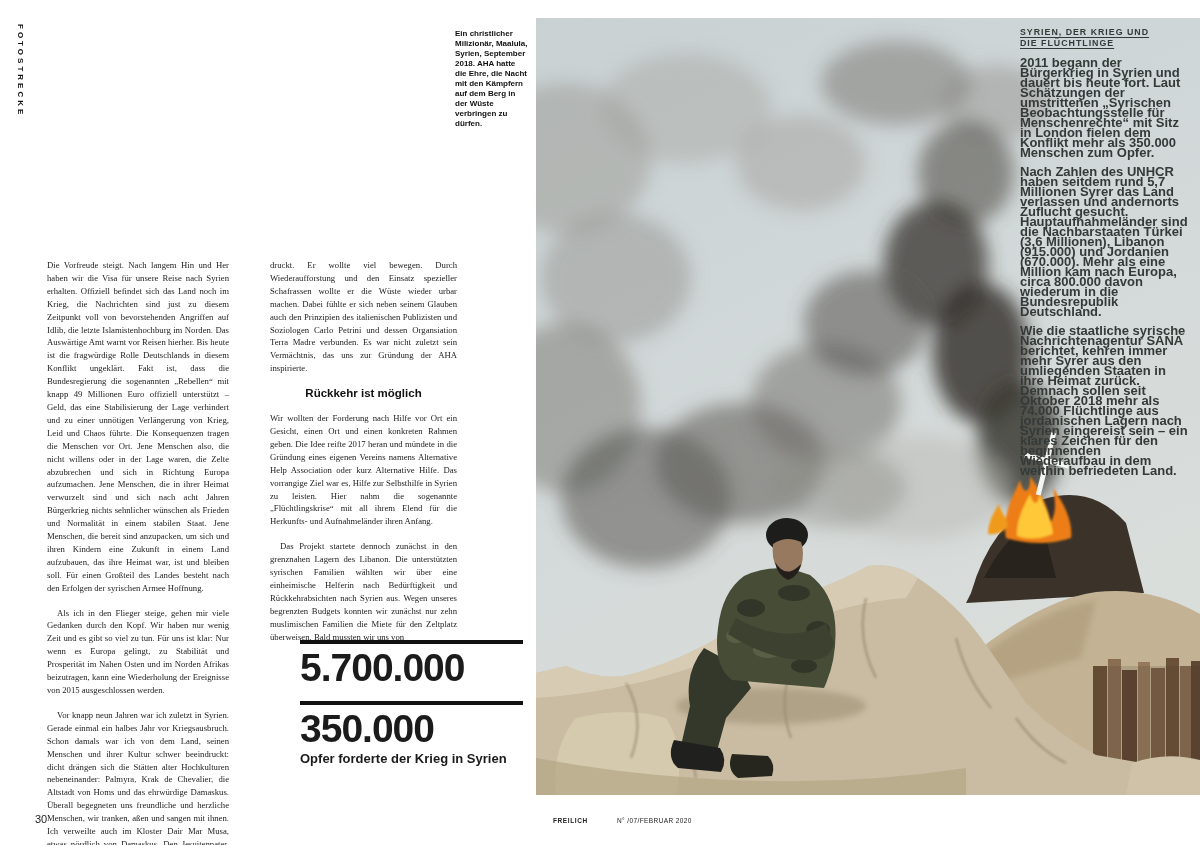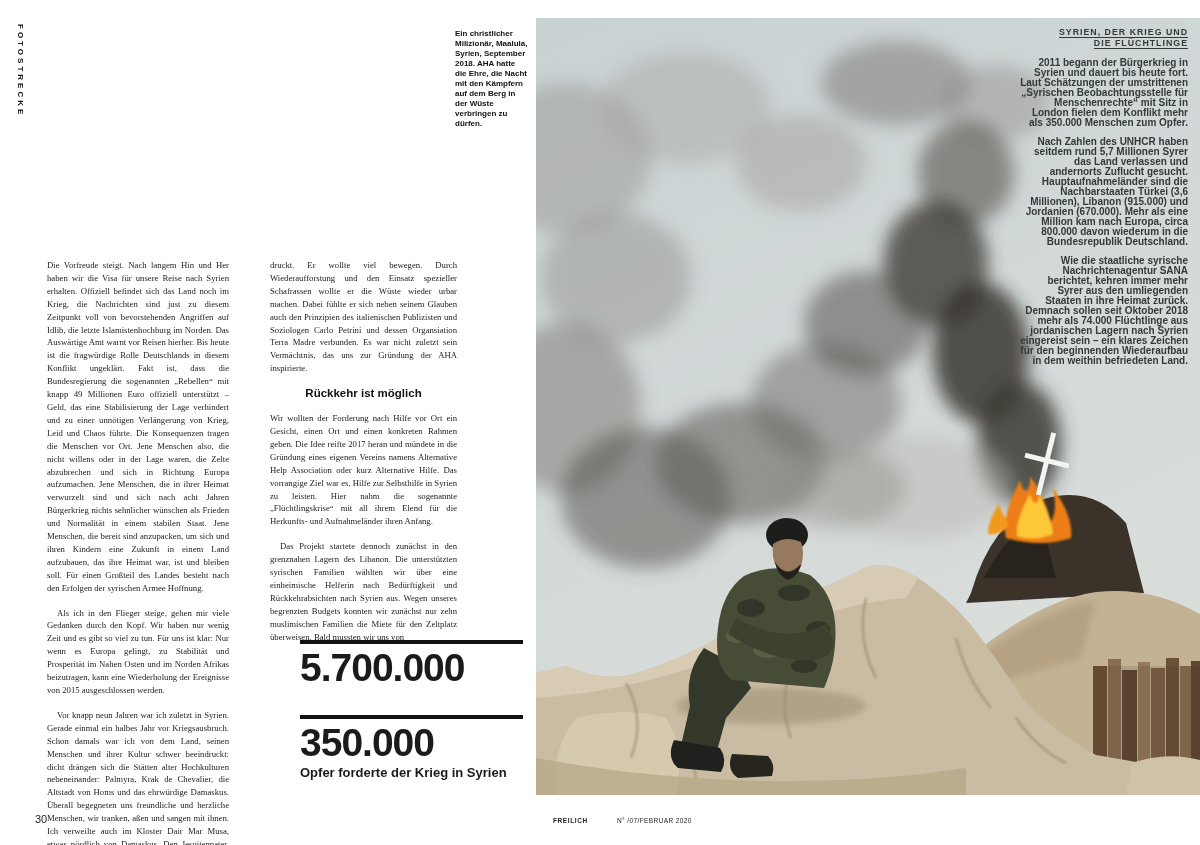--- a/index.html
+++ b/index.html
@@ -25,32 +25,32 @@
   
   .caption{position:absolute;left:455px;top:29px;width:73px;
            font-weight:bold;font-size:8px;line-height:10px;color:#111;}
 
   
   .stats{position:absolute;left:300px;top:640px;width:223px;text-align:left;}
   .stat-rule{height:4px;background:#111;margin:0 0 4px 0;}
   .stat-value{font-family:"Liberation Sans",sans-serif;font-weight:bold;font-size:39px;
               line-height:40px;letter-spacing:-1px;color:#1b1b1b;}
   .stat-label{font-weight:bold;font-size:13px;line-height:15px;color:#1b1b1b;margin-top:2px;}
-  .stat+.stat{margin-top:27px;}
+  .stat+.stat{margin-top:13px;}
 
   
   .photo{position:absolute;left:536px;top:18px;width:664px;height:777px;}
 
   
-  .sidebar{position:absolute;left:1020px;top:27px;width:168px;color:#343a38;text-align:right;}
+  .sidebar{position:absolute;left:1020px;top:27px;width:168px;color:#343a38;}
   .sidebar h2{margin:0 0 9px 0;font-size:8.8px;line-height:11px;letter-spacing:1px;
               font-weight:bold;}
   .sidebar h2 span{text-decoration:underline;text-underline-offset:2px;
                    text-decoration-thickness:1px;display:inline-block;}
-  .sidebar p{margin:9px 0 8px 0;font-weight:bold;font-size:10px;line-height:10px;}
+  .sidebar p{margin:9px 0 8px 0;font-weight:bold;font-size:13px;line-height:10px;}
 
   
   .pageno{position:absolute;left:35px;top:813px;font-size:11px;color:#222;}
   .foot-mag{position:absolute;left:553px;top:817px;font-size:6.5px;font-weight:bold;
             letter-spacing:0.6px;color:#222;}
   .foot-issue{position:absolute;left:617px;top:817px;font-size:6.5px;letter-spacing:0.4px;color:#222;}
 </style>
 </head>
 <body>
 

